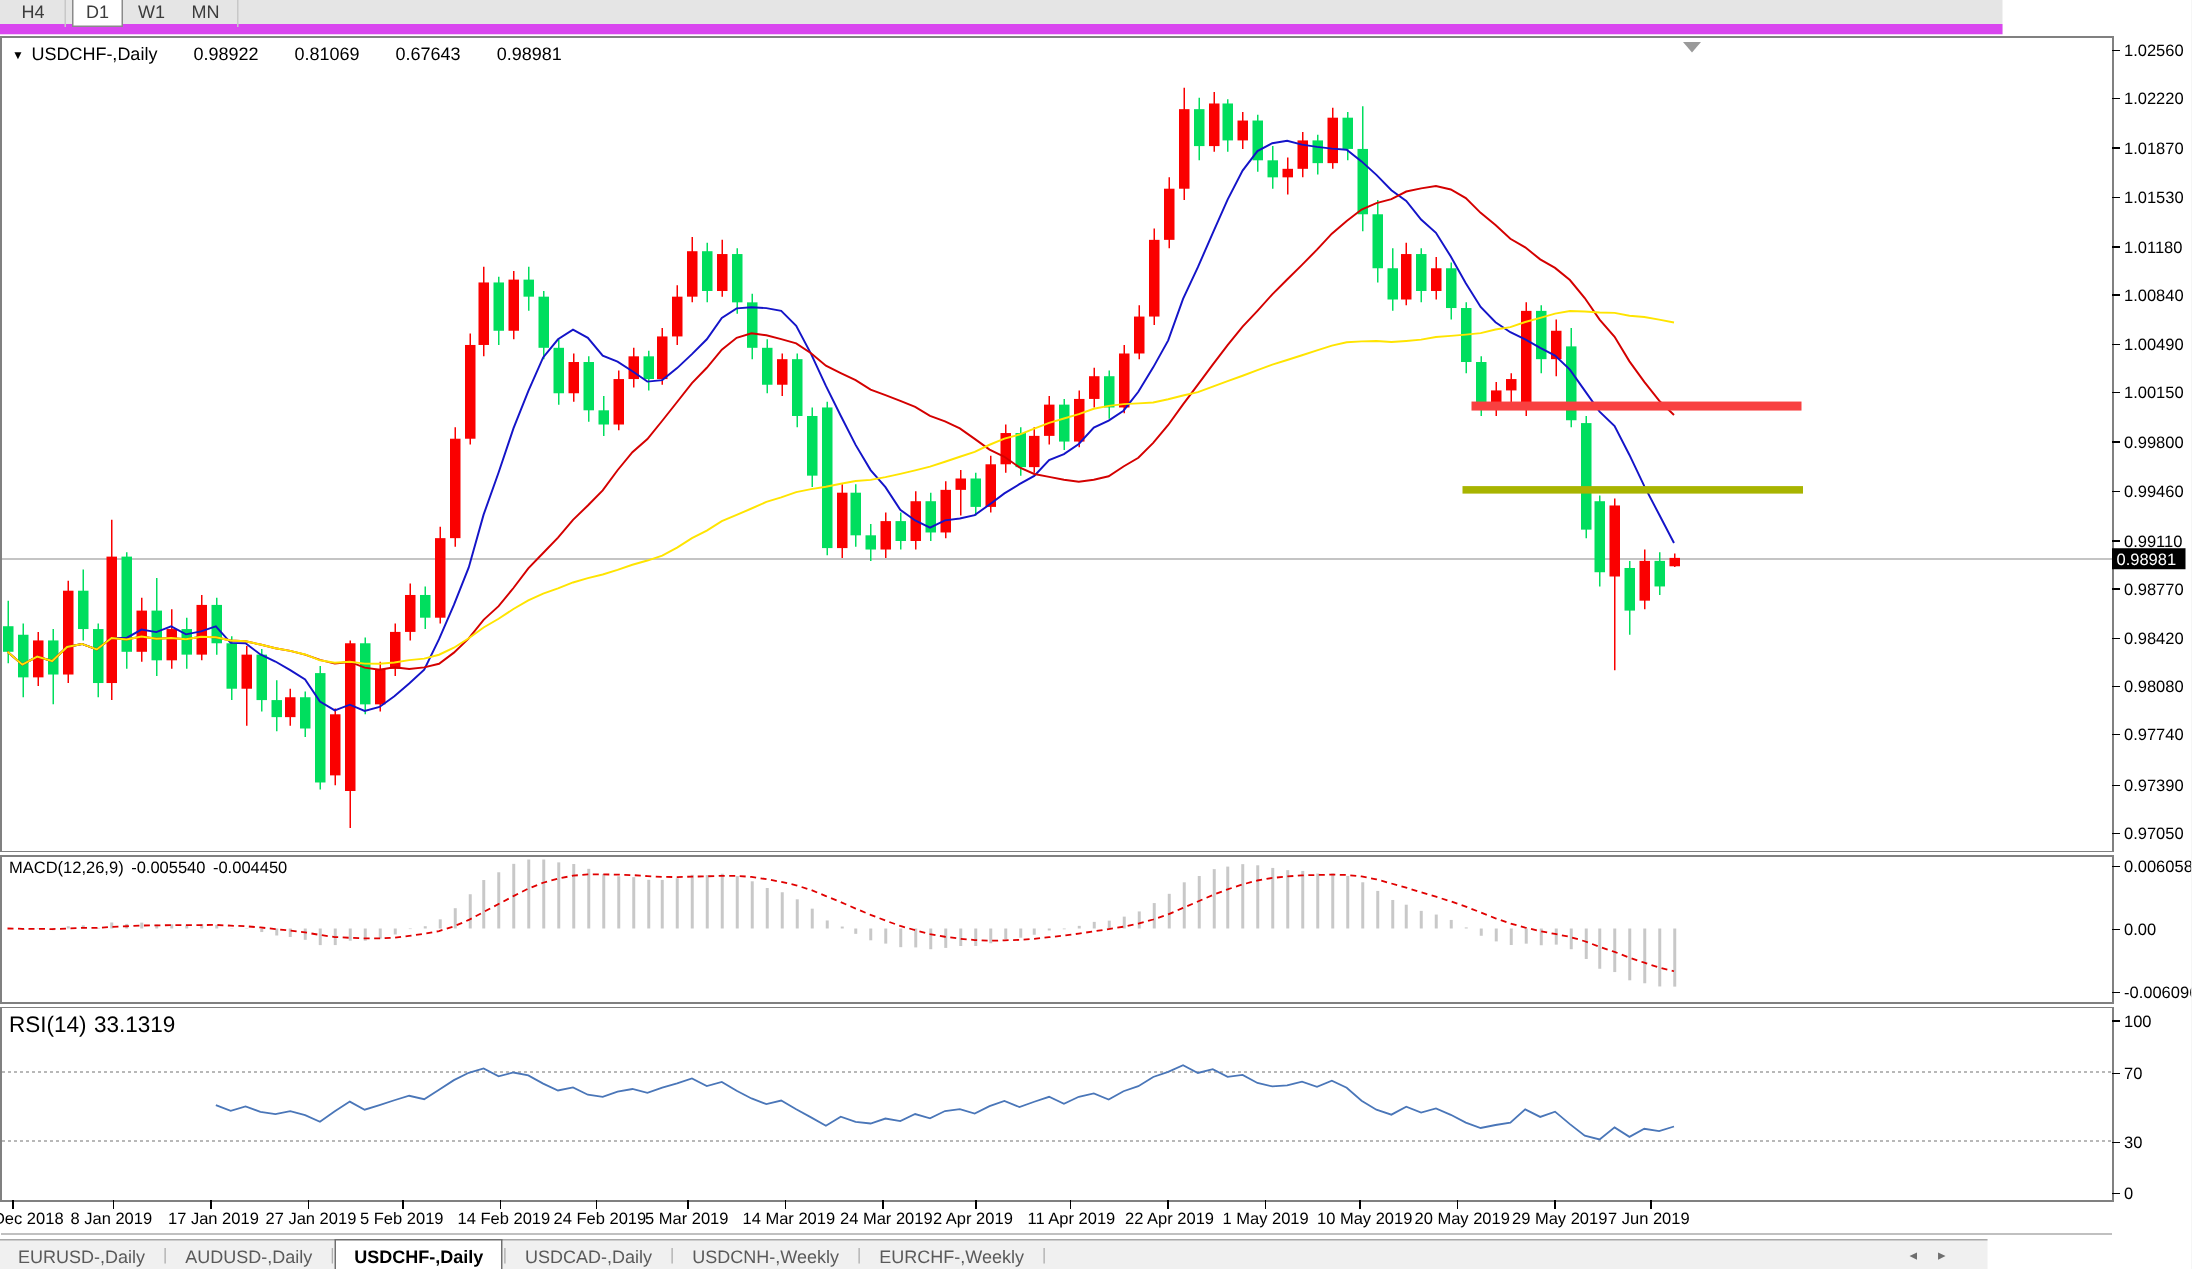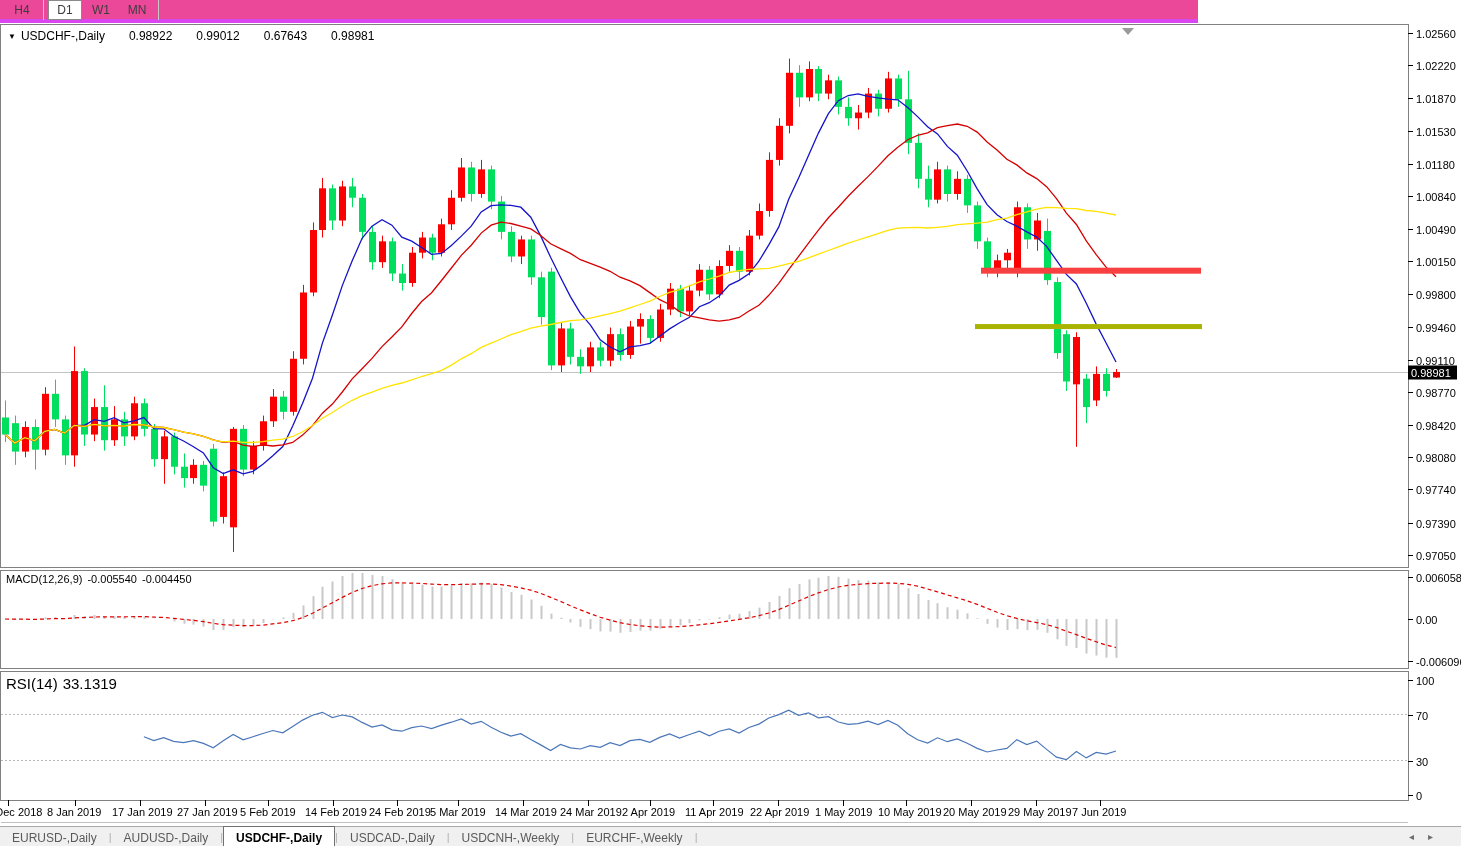--- a/index.html
+++ b/index.html
@@ -1,33 +1,33 @@
 <!DOCTYPE html>
 <html><head>
 <meta charset="utf-8">
 <style>
   html,body{margin:0;padding:0;background:#f0f0f0;font-family:"Liberation Sans",sans-serif;}
   #app{position:relative;width:1461px;height:846px;background:#ffffff;overflow:hidden;}
   
-  .toolbar{position:absolute;left:0;top:0;width:1198px;height:23px;background:#ec4899;
-           border-bottom:4px solid #d946ef;display:flex;align-items:center;padding-left:4px;box-sizing:border-box;}
+  .toolbar{position:absolute;left:0;top:0;width:1335px;height:23px;background:#e5e5e5;
+           border-bottom:7px solid #d946ef;display:flex;align-items:center;padding-left:4px;box-sizing:border-box;}
   .tfbtn{min-width:26px;height:18px;line-height:18px;text-align:center;font-size:12px;color:#3c3c3c;
          margin:0 1px;padding:0 3px;border:1px solid transparent;cursor:default;}
   .tfbtn.active{background:#ffffff;border:1px solid #8a8a8a;}
   .tbsep{width:1px;height:20px;background:#c8c8c8;margin:0 3px;}
   
   .overlay{position:absolute;color:#000;white-space:nowrap;z-index:5;}
   .title-line{left:8px;top:29px;font-size:12px;}
   .title-line .num{margin-left:24px;}
   .dd-icon{font-size:8px;margin-right:5px;position:relative;top:-1px;}
   .macd-line{left:6px;top:573px;font-size:11px;}
   .rsi-line{left:6px;top:675px;font-size:15px;}
   .overlay .gap{margin-left:5px;}
   
-  .tabbar{position:absolute;left:0;top:826px;width:1461px;height:20px;background:#f0f0f0;
+  .tabbar{position:absolute;left:0;top:826px;width:1325px;height:20px;background:#f0f0f0;
           border-top:1px solid #a8a8a8;display:flex;align-items:stretch;font-size:12px;box-sizing:border-box;}
   .tab{padding:2px 12px 0 12px;color:#5a5a5a;display:flex;align-items:center;cursor:default;}
   .tab.active{background:#ffffff;color:#000;font-weight:700;border:1px solid #707070;border-bottom:none;
               margin-top:-1px;padding-top:3px;}
   .tabsep{color:#b0b0b0;display:flex;align-items:center;font-size:11px;}
   .tab-arrows{margin-left:auto;display:flex;align-items:center;gap:14px;padding-right:28px;color:#6e6e6e;font-size:10px;}
   svg text{font-family:"Liberation Sans",sans-serif;}
 </style>
 </head>
 <body>
@@ -719,21 +719,21 @@
         <text x="943" y="816">20 May 2019</text>
         <line x1="1036.5" y1="800" x2="1036.5" y2="806" stroke="#000" stroke-width="1" shape-rendering="crispEdges"></line>
         <text x="1008" y="816">29 May 2019</text>
         <line x1="1100.5" y1="800" x2="1100.5" y2="806" stroke="#000" stroke-width="1" shape-rendering="crispEdges"></line>
         <text x="1072" y="816">7 Jun 2019</text>
       </g>
       <line x1="0.5" y1="822.5" x2="1408" y2="822.5" stroke="#c0c0c0" stroke-width="1" shape-rendering="crispEdges"></line>
     </svg>
 
   <div class="overlay title-line">
-    <span class="dd-icon">▼</span><span>USDCHF-,Daily</span><span class="num">0.98922</span><span class="num">0.99012</span><span class="num">0.67643</span><span class="num">0.98981</span>
+    <span class="dd-icon">▼</span><span>USDCHF-,Daily</span><span class="num">0.98922</span><span class="num">0.81069</span><span class="num">0.67643</span><span class="num">0.98981</span>
   </div>
 
   <div class="overlay macd-line">
     <span>MACD(12,26,9)</span><span class="gap">-0.005540</span><span class="gap">-0.004450</span>
   </div>
 
   <div class="overlay rsi-line">
     <span>RSI(14)</span><span class="gap">33.1319</span>
   </div>
 

